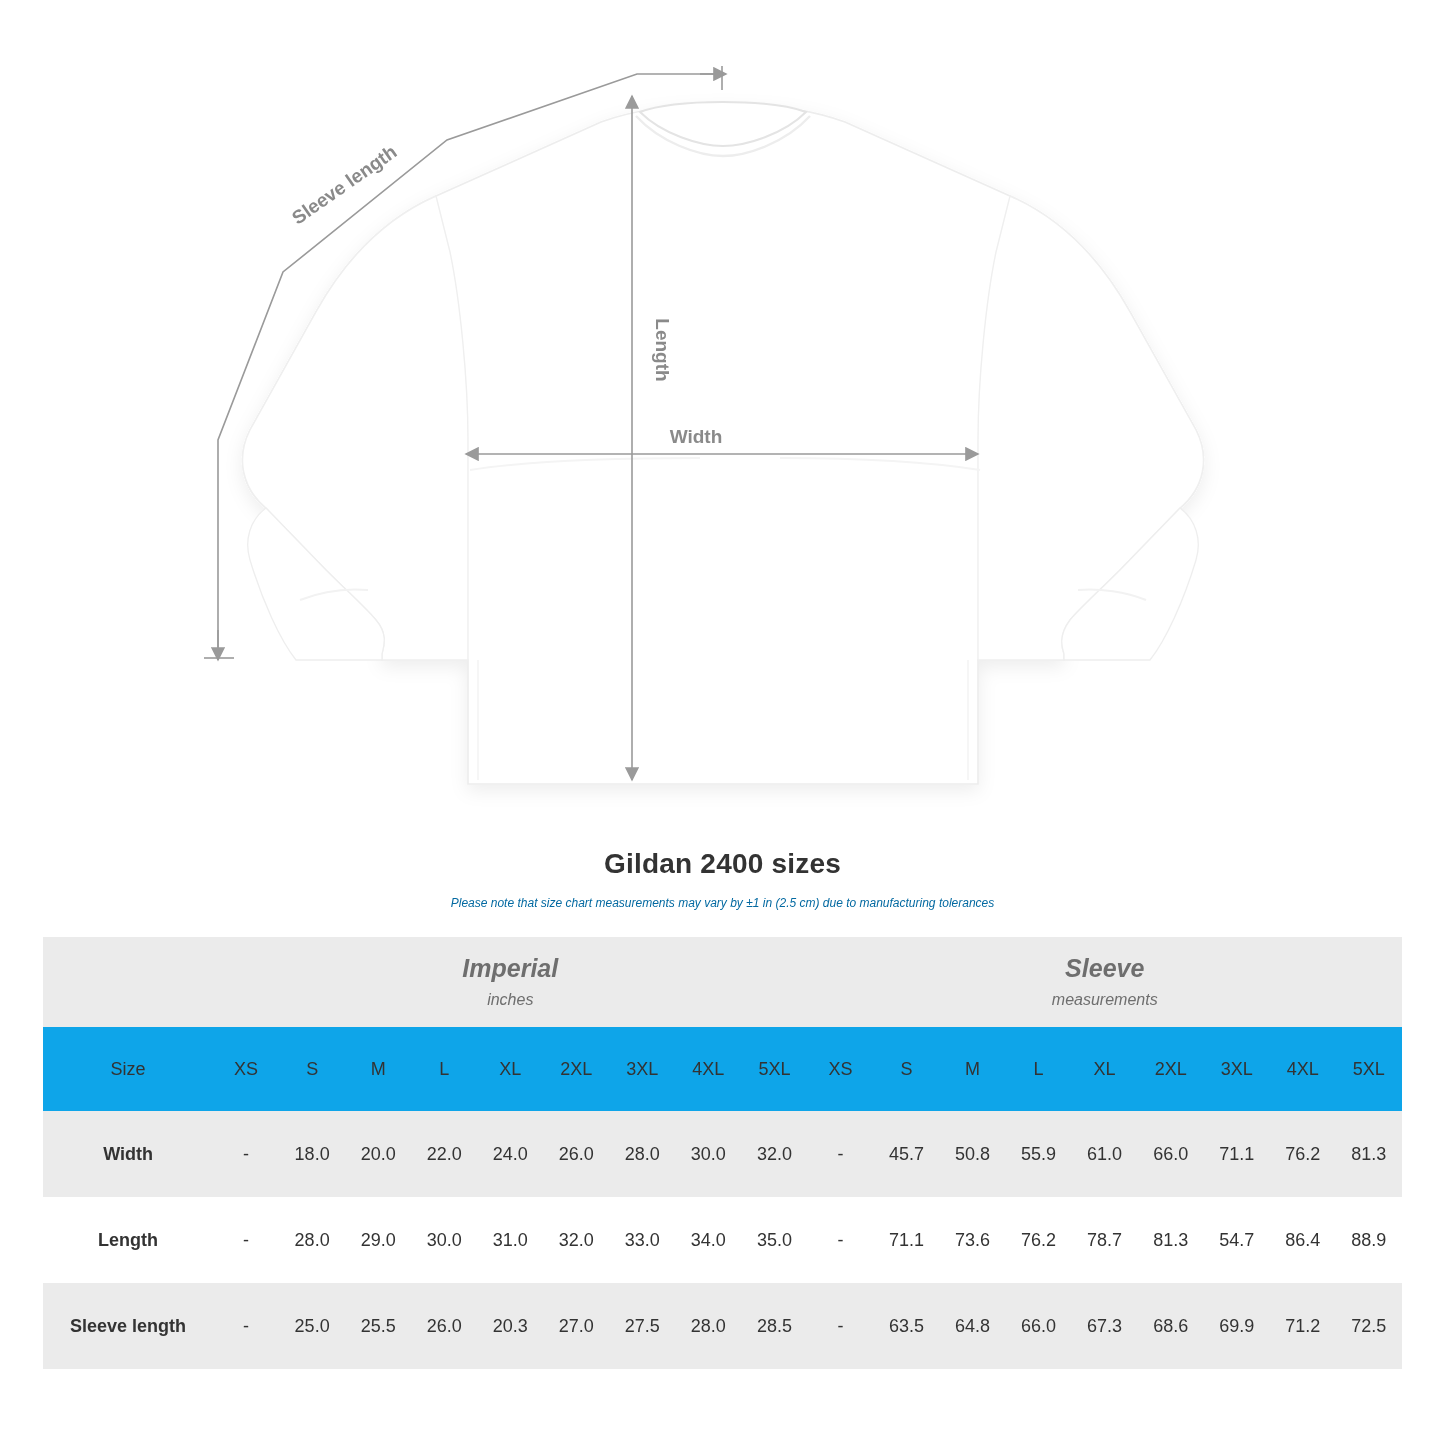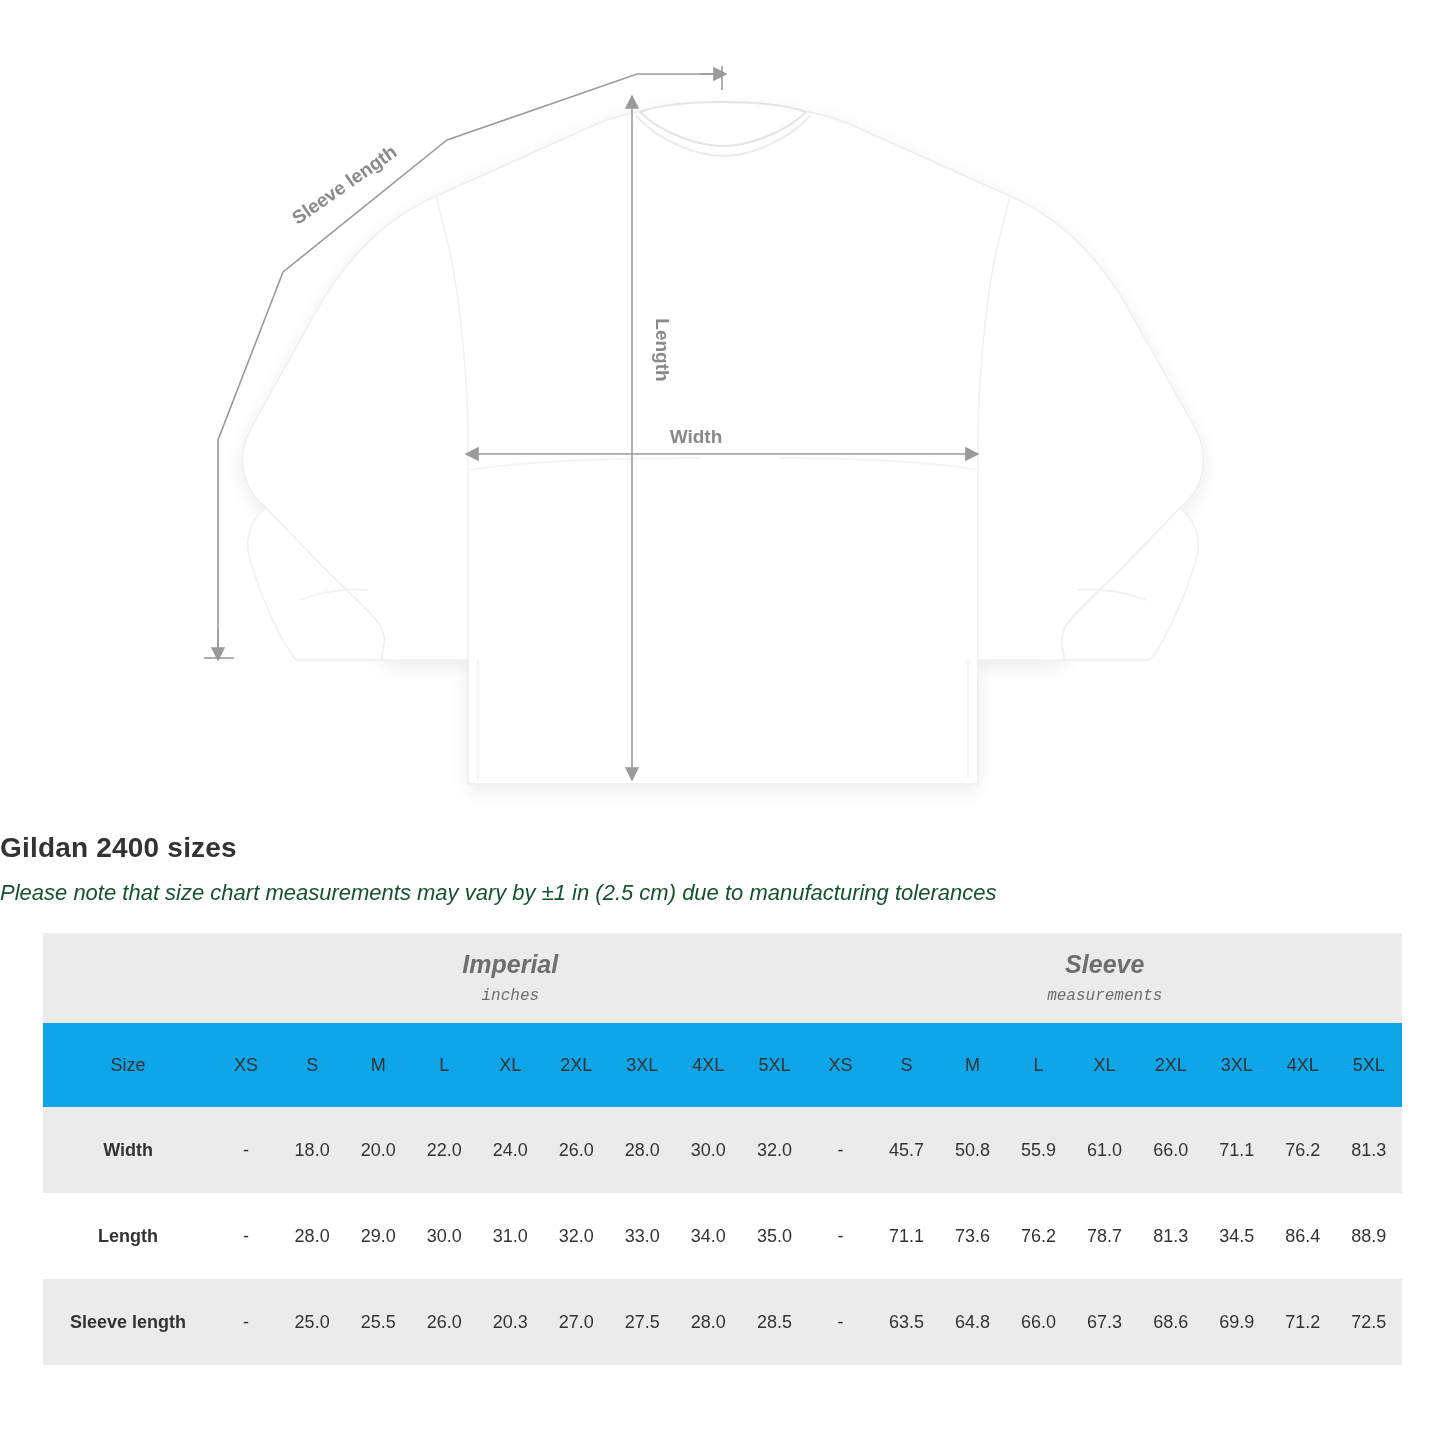--- a/index.html
+++ b/index.html
@@ -27,32 +27,33 @@
     height: 830px;
   }
   .illustration svg {
     position: absolute;
     top: 0;
     left: 0;
   }
 
   
   .title-block {
-    margin-top: 2px;
+    text-align: center;
+    margin-top: 18px;
   }
   .chart-title {
     font-size: 28px;
     font-weight: bold;
     color: #333333;
     letter-spacing: 0.2px;
   }
   .chart-note {
-    font-size: 22px;
+    font-size: 12px;
     font-style: italic;
-    color: #14532d;
+    color: #0369a1;
     margin-top: 16px;
   }
 
   
   .table-wrap {
     margin: 27px 43px 0 43px;
     width: 1359px;
   }
   table.size-table {
     border-collapse: collapse;
@@ -74,21 +75,20 @@
     font-style: italic;
     font-weight: bold;
     color: #6e6e6e;
     line-height: 1.1;
   }
   .unit-sub {
     font-size: 16px;
     font-style: italic;
     color: #6e6e6e;
     margin-top: 8px;
-    font-family: Liberation Mono, monospace;
   }
   .head-row td {
     height: 82px;
     font-size: 18px;
     font-weight: bold;
     color: #333333;
     background: #0ea5e9;
   }
   .head-row td.rowlabel {
     font-size: 18px;
@@ -317,21 +317,21 @@
           <td>32.0</td>
           <td>33.0</td>
           <td>34.0</td>
           <td>35.0</td>
           <td>-</td>
           <td>71.1</td>
           <td>73.6</td>
           <td>76.2</td>
           <td>78.7</td>
           <td>81.3</td>
-          <td>34.5</td>
+          <td>54.7</td>
           <td>86.4</td>
           <td>88.9</td>
         </tr>
 
         <tr class="data-row row-shade">
           <td class="rowlabel">Sleeve length</td>
           <td>-</td>
           <td>25.0</td>
           <td>25.5</td>
           <td>26.0</td>

